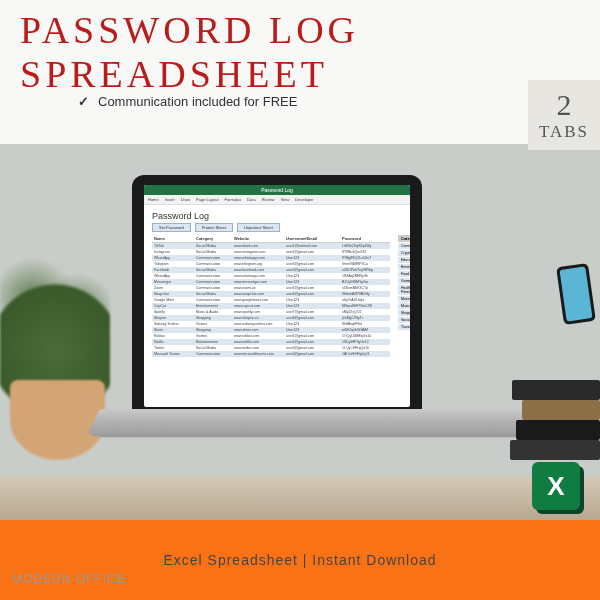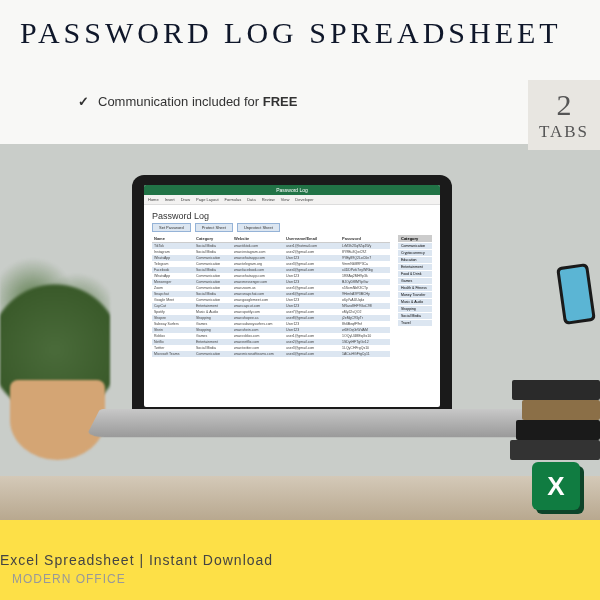--- a/index.html
+++ b/index.html
@@ -1,28 +1,28 @@
 <!DOCTYPE html>
 <html><head>
 <meta charset="utf-8">
 <style>
 *{margin:0;padding:0;box-sizing:border-box}
 body{width:600px;height:600px;overflow:hidden;font-family:-apple-system,Helvetica,Arial,sans-serif;background:#f5f5f3;position:relative}
 .hero{position:absolute;inset:0;background:linear-gradient(180deg,#f8f8f6 0%,#f8f8f6 24%,#c9cdc9 24%,#c9cdc9 100%)}
-.title{position:absolute;top:16px;left:20px;font-size:30px;font-weight:300;letter-spacing:4px;color:#0f172a;font-family:Georgia,serif}
+.title{position:absolute;top:8px;left:20px;font-size:38px;font-weight:300;letter-spacing:4px;color:#b91c1c;font-family:Georgia,serif}
 .bullets{position:absolute;top:90px;left:78px;font-size:13px;color:#333;line-height:1.8}
 .check{display:inline-block;width:14px;margin-right:6px;font-weight:700}
-.free{font-weight:700}
+.free{font-weight:400}
 .badge{position:absolute;top:80px;right:0;width:72px;height:70px;background:#e8e6e1;display:flex;flex-direction:column;align-items:center;justify-content:center;font-family:Georgia,serif;color:#555}
 .badge-num{font-size:30px;font-weight:300}
 .badge-tab{font-size:17px;letter-spacing:2px}
 .cactus{position:absolute;left:0;top:200px;width:110px;height:250px;background:radial-gradient(circle at 50% 60%,#4a6b3a 0%,#3a5a2a 40%,transparent 42%),radial-gradient(circle at 30% 40%,#5a7b4a 0%,transparent 25%),radial-gradient(circle at 70% 45%,#5a7b4a 0%,transparent 25%);filter:blur(1px)}
 .pot{position:absolute;left:10px;top:380px;width:95px;height:80px;background:#d4a574;border-radius:8px 8px 50% 50%;filter:blur(1px)}
 .laptop{position:absolute;left:100px;top:175px;width:430px;height:280px}
-.screen-frame{position:absolute;left:32px;top:0;width:320px;height:242px;background:#1a1a1a;border-radius:12px 12px 0 0;padding:10px 12px}
+.screen-frame{position:absolute;left:32px;top:0;width:290px;height:242px;background:#1a1a1a;border-radius:12px 12px 0 0;padding:10px 12px}
 .screen{width:100%;height:100%;background:#fff;border-radius:2px;overflow:hidden;font-size:5px;position:relative}
 .excel-top{height:10px;background:#217346;display:flex;align-items:center;justify-content:center;color:#fff;font-size:5px}
 .ribbon{height:10px;background:#f3f2f1;border-bottom:1px solid #ddd;display:flex;align-items:center;padding:0 4px;gap:6px;font-size:4px;color:#444}
 .sheet{position:absolute;top:20px;left:0;right:0;bottom:0;padding:6px 8px}
 .sheet-title{font-size:9px;font-weight:400;color:#333;margin-bottom:2px}
 .btns{display:flex;gap:4px;margin-bottom:3px}
 .macro-btn{background:#dce6f1;border:1px solid #95b3d7;padding:1px 6px;font-size:4px;color:#333}
 .grid{display:flex;gap:8px}
 .table{flex:1}
 .thead{display:flex;font-size:4px;font-weight:600;color:#333;border-bottom:1px solid #ccc}
@@ -36,21 +36,21 @@
 .cat-item{background:#dce6f1;font-size:3.5px;padding:1px 3px;border-top:1px solid #fff}
 .base{position:absolute;bottom:0;left:0;width:430px;height:46px;background:linear-gradient(180deg,#c8c8c8,#9a9a9a);border-radius:4px 4px 18px 18px / 4px 4px 10px 10px;transform:perspective(600px) rotateX(55deg);transform-origin:top}
 .books{position:absolute;right:0;top:310px;width:95px;height:150px}
 .book{position:absolute;right:0;height:20px;border-radius:2px}
 .b1{bottom:60px;width:88px;background:#2a2a2a}
 .b2{bottom:40px;width:78px;background:#8b6f47}
 .b3{bottom:20px;width:84px;background:#1a1a1a}
 .b4{bottom:0;width:90px;background:#333}
 .phone{position:absolute;right:8px;top:265px;width:32px;height:58px;background:#1a1a1a;border-radius:5px;transform:rotate(-8deg)}
 .phone::after{content:"";position:absolute;inset:3px;background:#5bb5d4;border-radius:3px}
-.bottom-bar{position:absolute;bottom:0;left:0;right:0;height:80px;background:#fde047;display:flex;align-items:center;}
+.bottom-bar{position:absolute;bottom:0;left:0;right:0;height:80px;background:#f97316;display:flex;align-items:center;justify-content:center}
 .bottom-text{font-size:14px;color:#444;letter-spacing:1px}
 .xlogo{position:absolute;right:20px;bottom:90px;width:48px;height:48px}
 .xlogo-back{position:absolute;inset:0;background:#0e4429;border-radius:6px;transform:translate(4px,4px)}
 .xlogo-front{position:absolute;inset:0;background:#107c41;border-radius:6px;display:flex;align-items:center;justify-content:center;color:#fff;font-size:26px;font-weight:700}
 .desk{position:absolute;bottom:80px;left:0;right:0;height:44px;background:linear-gradient(180deg,#d4c9b8,#b8a88f)}
 .watermark{position:absolute;left:12px;bottom:14px;font-size:12px;color:#999;letter-spacing:1px}
 </style>
 </head>
 <body>
 

